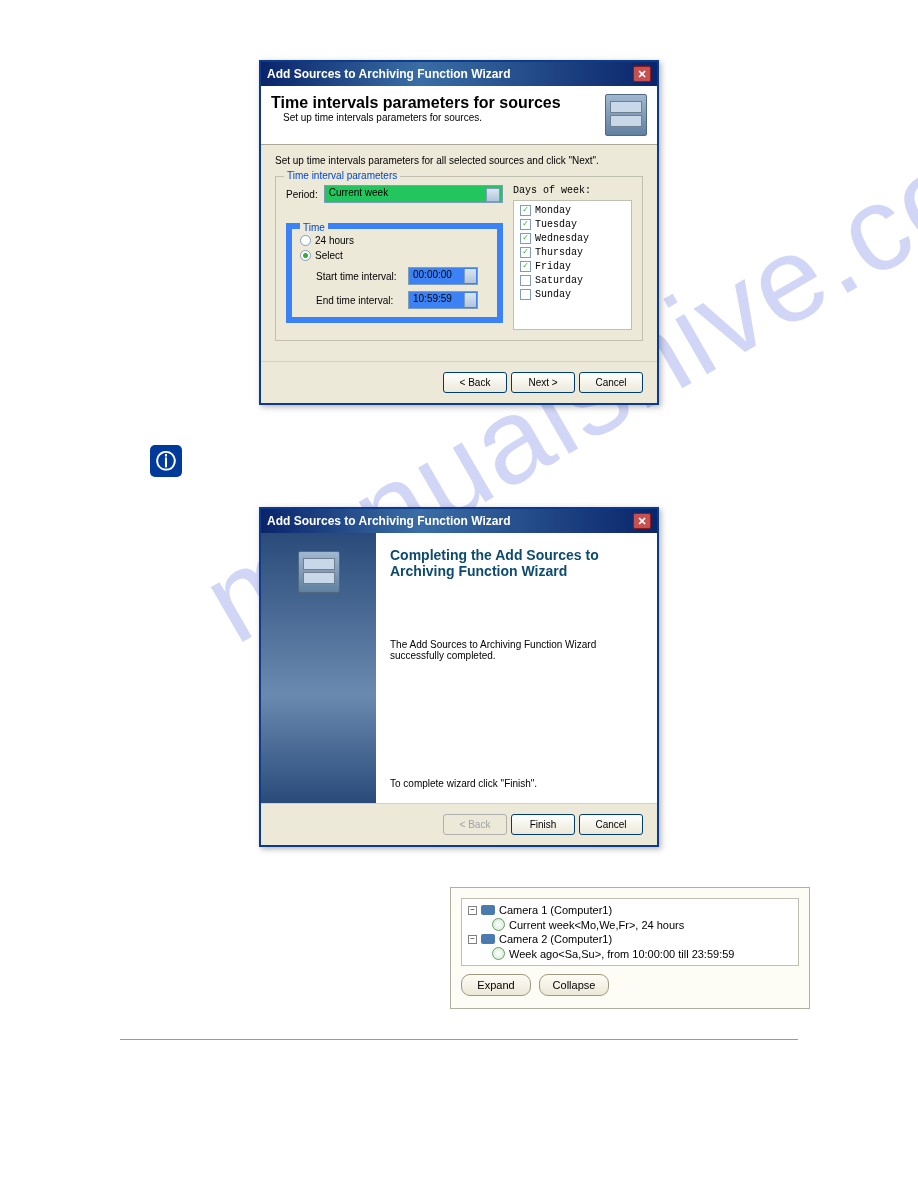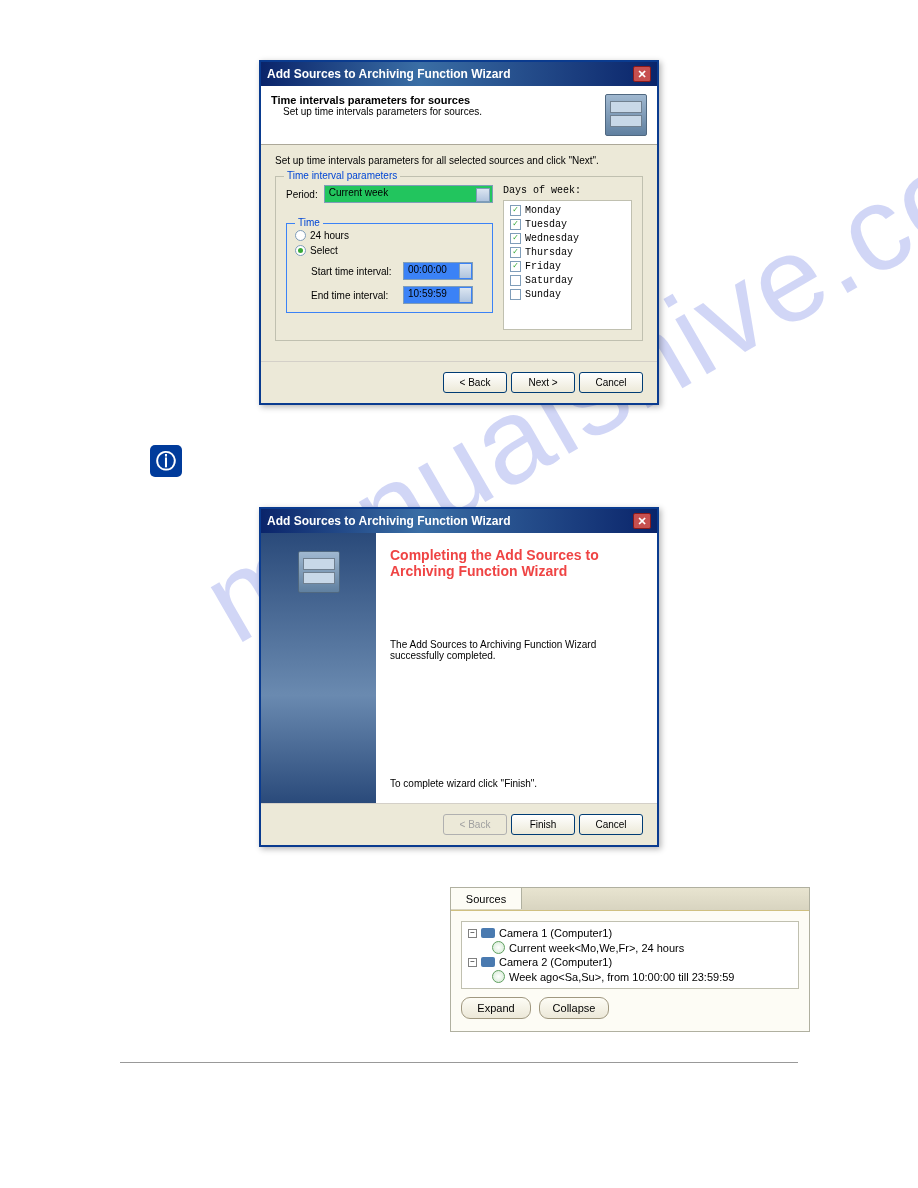--- a/index.html
+++ b/index.html
@@ -60,21 +60,21 @@
   }
   .header-area {
     background: #fff;
     padding: 8px 10px;
     display: flex;
     justify-content: space-between;
     border-bottom: 1px solid #aca899;
   }
   .header-text .title {
     font-weight: bold;
-    font-size: 11px;
+    font-size: 16px;
   }
   .header-text .subtitle {
     font-size: 10px;
     margin-left: 12px;
   }
   .cabinet-icon {
     width: 42px;
     height: 42px;
     background: linear-gradient(to bottom, #a0b8d0, #6080a0);
     border: 1px solid #506880;
@@ -145,21 +145,21 @@
   }
   .select-box::after {
     content:"";
     position:absolute;
     right:2px; top:2px;
     width:12px; height:12px;
     background: linear-gradient(#dbe5f1,#b0c4de);
     border:1px solid #7f9db9;
   }
   .sub-fieldset {
-    border: 1px solid #3b82f6;
+    border: 6px solid #3b82f6;
     padding: 6px 19px 8px 8px;
     position: relative;
     margin-top: 20px;
   }
   .radio-row {
     display: flex;
     align-items: center;
     gap: 4px;
     margin-bottom: 4px;
     font-size: 10px;
@@ -276,21 +276,21 @@
     flex: 1;
     background: #fff;
     padding: 14px 14px;
     font-size: 10px;
     display: flex;
     flex-direction: column;
   }
   .completion-title {
     font-size: 14px;
     font-weight: bold;
-    color: #ef4444;
+    color: #0c4a6e;
     margin-bottom: 60px;
   }
   .completion-text {
     margin-bottom: auto;
   }
   .completion-finish {
     margin-top: auto;
   }
   
   .info-icon-block {
@@ -514,23 +514,20 @@
     </div>
   </div>
   <div class="button-row">
     <div class="btn disabled">&lt; Back</div>
     <div class="btn">Finish</div>
     <div class="btn">Cancel</div>
   </div>
 </div>
 
 <div class="sources-panel">
-  <div class="sources-tabbar">
-    <div class="sources-tab">Sources</div>
-  </div>
   <div class="sources-body">
     <div class="tree-box">
       <div class="tree-row">
         <span class="expander">−</span>
         <span class="cam-icon"></span>
         <span>Camera  1 (Computer1)</span>
       </div>
       <div class="tree-row sub">
         <span class="clock-icon"></span>
         <span>Current week&lt;Mo,We,Fr&gt;, 24 hours</span>

